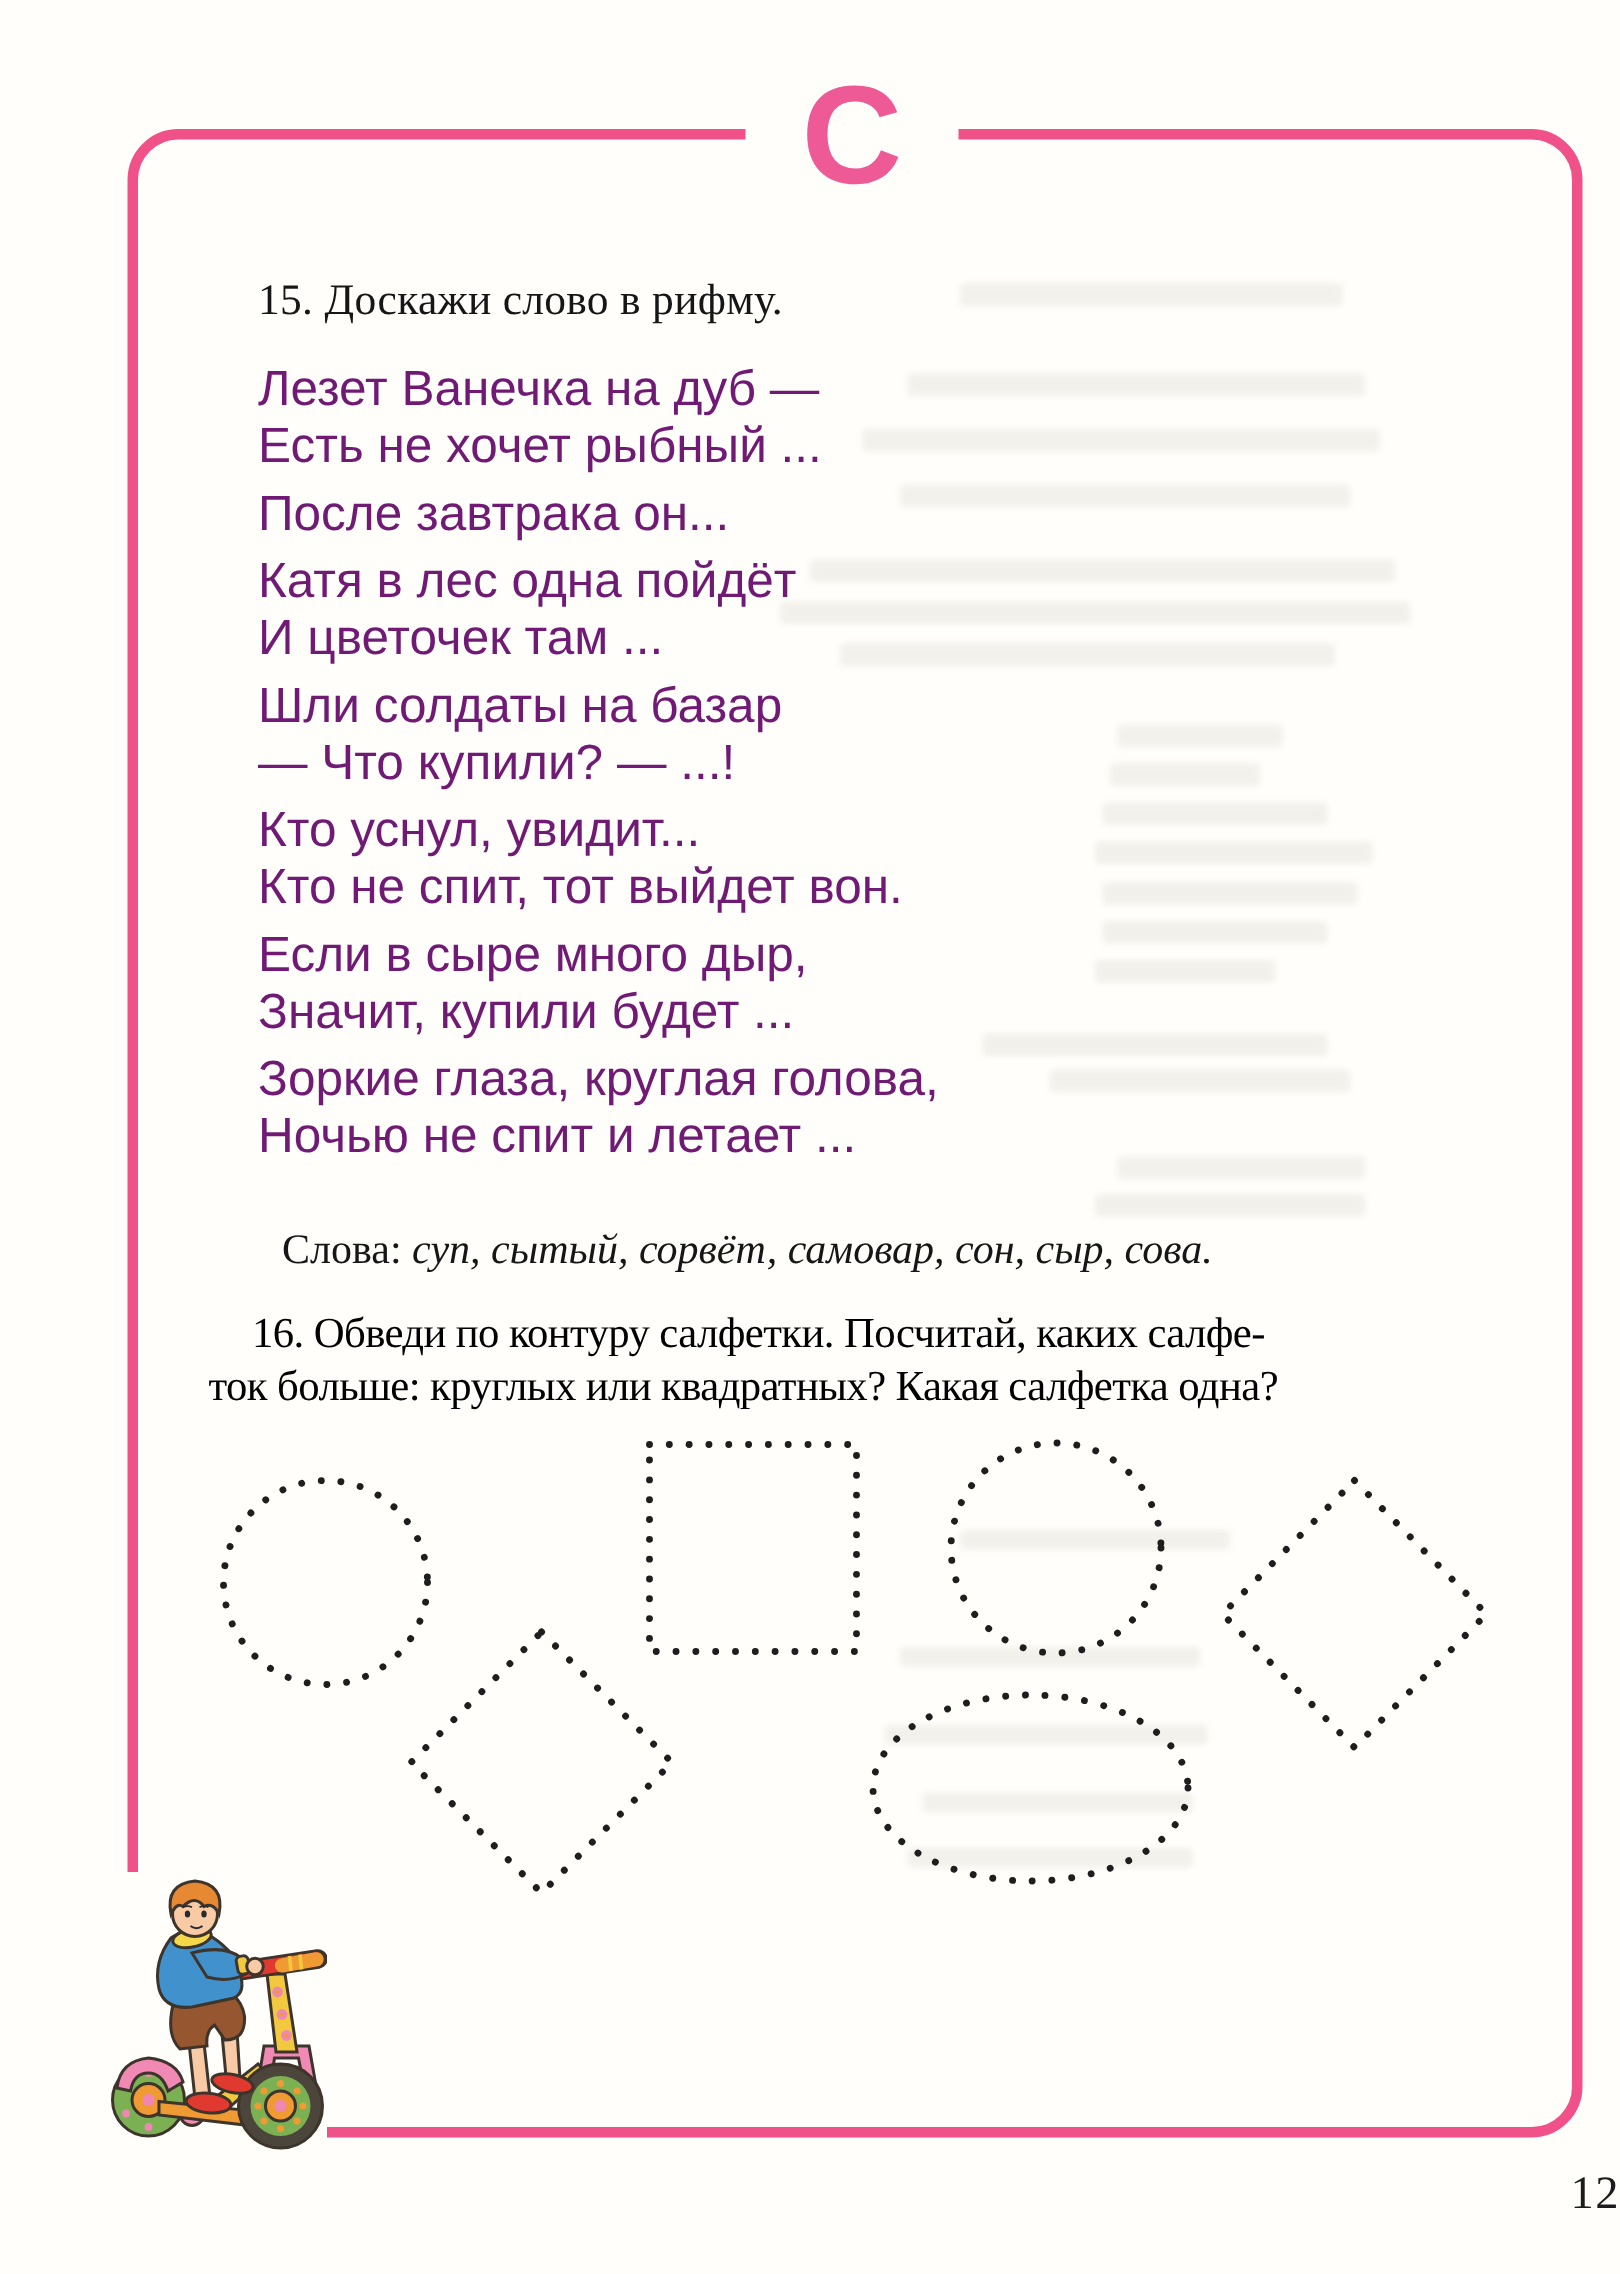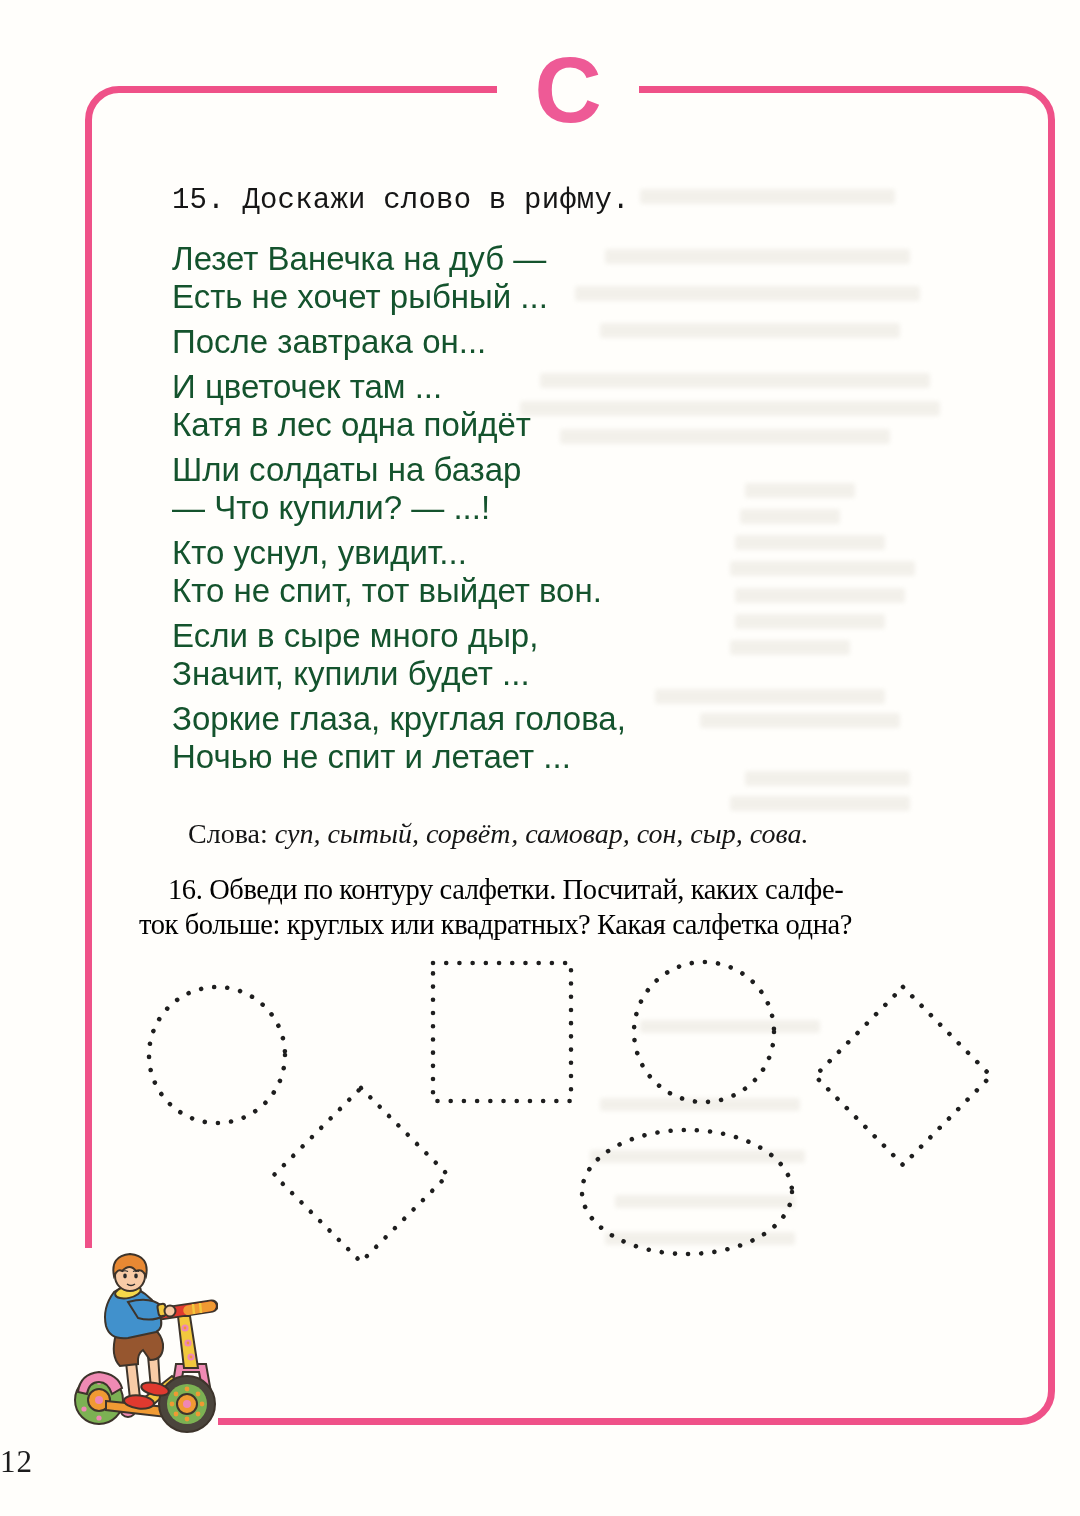--- a/index.html
+++ b/index.html
@@ -17,43 +17,43 @@
   .letter-knockout {
     position:absolute; left:497px; top:76px; width:142px; height:28px;
     background:#fffefb;
   }
   .section-letter {
     position:absolute; left:505px; top:40px; width:126px; height:100px;
     text-align:center; line-height:100px;
     font-family:"Liberation Sans", sans-serif; font-weight:bold;
     font-size:93px; color:#ee5a96;
   }
-  .t15-title { position:absolute; left:172px; top:184px; font-size:29px; letter-spacing:0.2px;font-family:Liberation Mono, monospace; }
+  .t15-title { position:absolute; left:172px; top:184px; font-size:29px; letter-spacing:0.2px; }
   .poem {
     position:absolute; left:172px; top:240px;
     font-family:"Liberation Sans", sans-serif;
-    font-size:33px; line-height:38px; color:#14532d;
+    font-size:33px; line-height:38px; color:#701a75;
   }
   .couplet { margin-bottom:7px; }
   .words-line { position:absolute; left:172px; top:818px; font-size:28px;margin-left:16px; }
   .words-italic { font-style:italic; }
   .t16 {
     position:absolute; left:139px; top:872px; width:818px;
     font-size:28.5px; line-height:35px; letter-spacing:-0.4px; color:#000000;
   }
   .t16-line1 { padding-left:29px; }
   .shapes-svg { position:absolute; left:0; top:0; pointer-events:none; }
   .dotted {
     fill:none; stroke:#1e1e1e; stroke-width:4.6;
     stroke-dasharray:0.01 13.2; stroke-linecap:round; stroke-linejoin:round;
   }
   .boy-svg { position:absolute; left:66px; top:1248px; }
   .page-number {
     position:absolute; left:0; top:1444px; width:1080px;
-    text-align:left; font-size:31px; letter-spacing:1px; color:#1c1c1c;
+    text-align:right; font-size:31px; letter-spacing:1px; color:#1c1c1c;
   }
   .ghosts { position:absolute; inset:0; pointer-events:none; }
   .ghost {
     position:absolute; height:15px; background:#b4ac99;
     opacity:0.16; filter:blur(2px); border-radius:3px;
   }
   .outline { stroke:#3d342b; stroke-width:2; }
 </style>
 </head>
 <body>
@@ -95,22 +95,22 @@
 
   <div class="poem">
     <div class="couplet">
       <div>Лезет Ванечка на дуб —</div>
       <div>Есть не хочет рыбный ...</div>
     </div>
     <div class="couplet">
       <div>После завтрака он...</div>
     </div>
     <div class="couplet">
+      <div>Катя в лес одна пойдёт</div>
       <div>И цветочек там ...</div>
-      <div>Катя в лес одна пойдёт</div>
     </div>
     <div class="couplet">
       <div>Шли солдаты на базар</div>
       <div>— Что купили? — ...!</div>
     </div>
     <div class="couplet">
       <div>Кто уснул, увидит...</div>
       <div>Кто не спит, тот выйдет вон.</div>
     </div>
     <div class="couplet">

